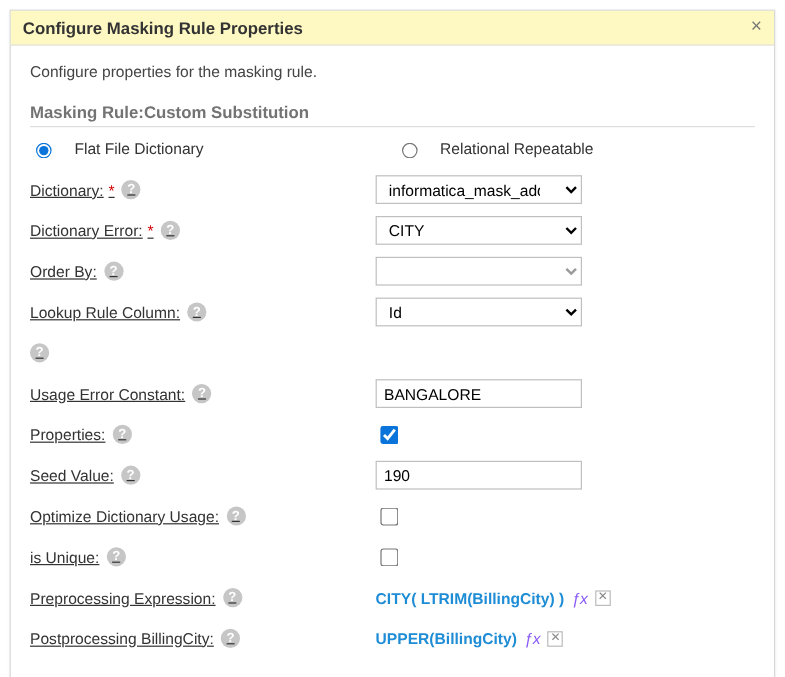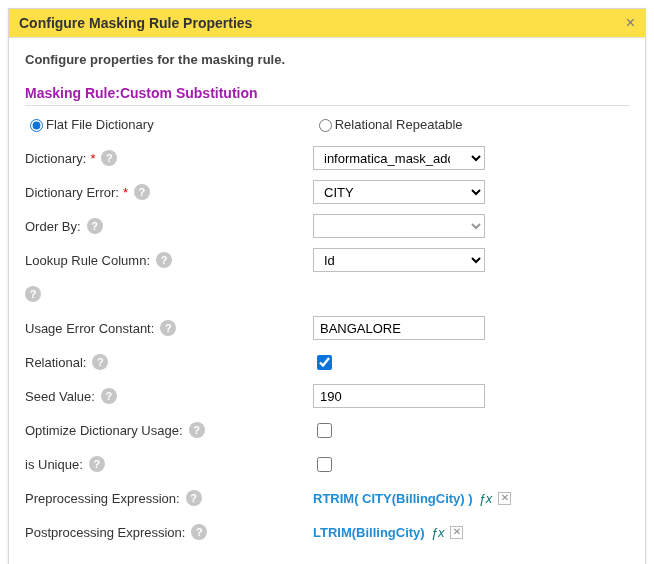--- a/index.html
+++ b/index.html
@@ -11,21 +11,21 @@
     color: #333;
     background: #fff;
   }
   .dialog {
     border: 1px solid #d8d8d8;
     background: #fff;
     width: 638px;
     box-shadow: 0 1px 3px rgba(0,0,0,0.1);
   }
   .dialog-header {
-    background: #fde047;
+    background: #fef9c3;
     border-bottom: 1px solid #e0e0e0;
     padding: 6px 10px;
     display: flex;
     justify-content: space-between;
     align-items: center;
   }
   .dialog-title {
     font-weight: bold;
     font-size: 14px;
     color: #333;
@@ -36,55 +36,55 @@
     cursor: pointer;
     line-height: 1;
   }
   .dialog-body {
     padding: 14px 16px 12px 16px;
   }
   .subtitle {
     font-size: 13px;
     color: #444;
     margin-bottom: 18px;
-    font-weight: bold;
   }
   .section-title {
     font-weight: bold;
     font-size: 14px;
-    color: #a21caf;
+    color: #737373;
     padding-bottom: 4px;
     border-bottom: 1px solid #ddd;
     margin-bottom: 10px;
   }
   .radio-row {
     display: flex;
     gap: 160px;
     margin-bottom: 14px;
   }
   .radio-row label {
     display: flex;
-    align-items: center;
-    gap: 0;
+    align-items: flex-start;
+    gap: 16px;
     cursor: pointer;
   }
   .radio-row input[type=radio] {
     accent-color: #0a74da;
   }
   .form-row {
     display: flex;
     align-items: center;
     margin-bottom: 10px;
     min-height: 24px;
   }
   .form-label {
     width: 288px;
     display: flex;
     align-items: center;
     gap: 6px;
+    text-decoration: underline;
   }
   .form-label .req {
     color: #d40000;
     margin-left: -2px;
   }
   .help-icon {
     width: 16px;
     height: 16px;
     border-radius: 50%;
     background: #c6c6c6;
@@ -126,21 +126,21 @@
     align-items: center;
     gap: 6px;
   }
   .expr-link {
     color: #1f8dd6;
     font-weight: bold;
     font-size: 13px;
   }
   .fx-icon {
     font-style: italic;
-    color: #0f766e;
+    color: #8b5cf6;
     font-size: 13px;
     cursor: pointer;
   }
   .clear-icon {
     width: 13px;
     height: 13px;
     border: 1px solid #bbb;
     color: #888;
     font-size: 10px;
     display: inline-flex;
@@ -240,21 +240,21 @@
         <span>Usage Error Constant:</span>
         <span class="help-icon">?</span>
       </div>
       <div class="form-control">
         <input type="text" value="BANGALORE" style="">
       </div>
     </div>
 
     <div class="form-row">
       <div class="form-label">
-        <span>Relational:</span>
+        <span>Properties:</span>
         <span class="help-icon">?</span>
       </div>
       <div class="form-control checkbox-cell">
         <input type="checkbox" checked="" style="">
       </div>
     </div>
 
     <div class="form-row">
       <div class="form-label">
         <span>Seed Value:</span>
@@ -284,33 +284,33 @@
         <input type="checkbox" style="">
       </div>
     </div>
 
     <div class="form-row">
       <div class="form-label">
         <span>Preprocessing Expression:</span>
         <span class="help-icon">?</span>
       </div>
       <div class="expr-value">
-        <span class="expr-link">RTRIM( CITY(BillingCity) )</span>
+        <span class="expr-link">CITY( LTRIM(BillingCity) )</span>
         <span class="fx-icon">ƒx</span>
         <span class="clear-icon">✕</span>
       </div>
     </div>
 
     <div class="form-row">
       <div class="form-label">
-        <span>Postprocessing Expression:</span>
+        <span>Postprocessing BillingCity:</span>
         <span class="help-icon">?</span>
       </div>
       <div class="expr-value">
-        <span class="expr-link">LTRIM(BillingCity)</span>
+        <span class="expr-link">UPPER(BillingCity)</span>
         <span class="fx-icon">ƒx</span>
         <span class="clear-icon">✕</span>
       </div>
     </div>
 
     <div class="dialog-footer">
       
       
     </div>
   </div>

